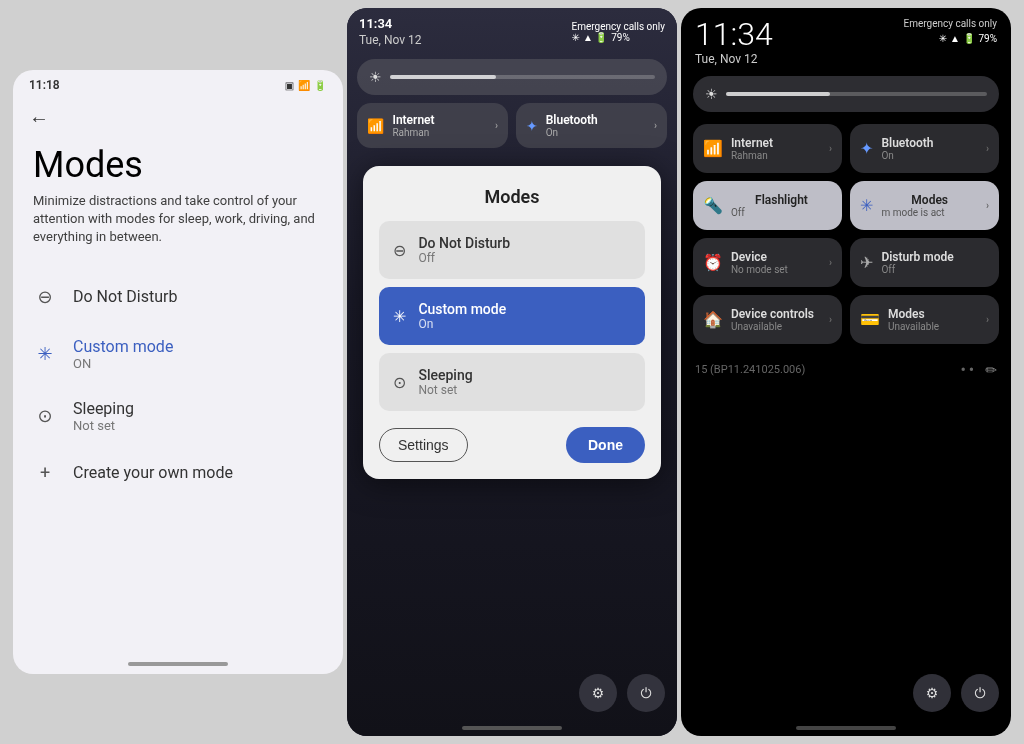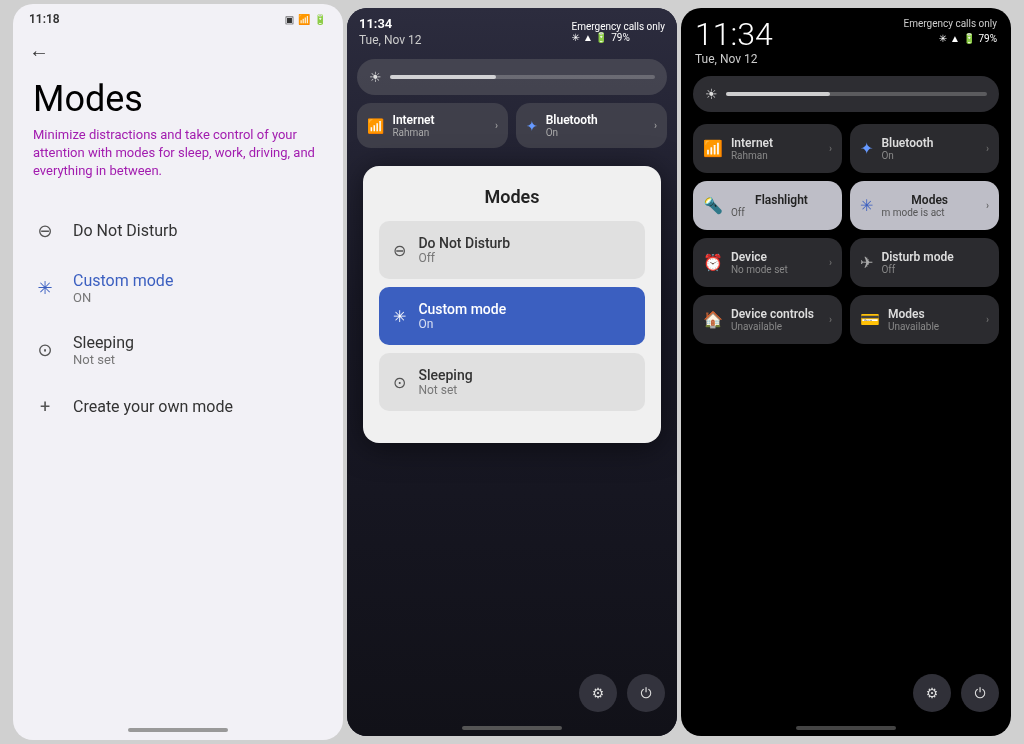--- a/index.html
+++ b/index.html
@@ -21,21 +21,21 @@
       align-items: center;
       justify-content: center;
       background: #d0d0d0;
       padding: 8px;
       gap: 4px;
     }
 
     
     .screen1 {
       width: 330px;
-      height: 736px;
+      height: 604px;
       background: #f2f1f6;
       border-radius: 20px;
       overflow: hidden;
       position: relative;
       display: flex;
       flex-direction: column;
     }
     .screen1-status {
       display: flex;
       justify-content: space-between;
@@ -54,21 +54,21 @@
     }
     .screen1-title {
       padding: 8px 20px 6px;
       font-size: 36px;
       font-weight: 400;
       color: #000;
     }
     .screen1-subtitle {
       padding: 0 20px 24px;
       font-size: 13px;
-      color: #a21caf;
+      color: #404040;
       line-height: 1.4;
     }
     .screen1-items {
       flex: 1;
       padding: 0 8px;
     }
     .modes-item {
       display: flex;
       align-items: center;
       padding: 14px 12px;
@@ -489,20 +489,24 @@
           </div>
         </div>
         <div class="modal-item">
           <span class="modal-item-icon">⊙</span>
           <div class="modal-item-text">
             <div class="modal-item-name">Sleeping</div>
             <div class="modal-item-sub">Not set</div>
           </div>
         </div>
       </div>
+      <div class="modal-actions">
+        <button class="btn-settings">Settings</button>
+        <button class="btn-done">Done</button>
+      </div>
     </div>
 
     <div class="screen2-footer">
       <div class="footer-btn">⚙</div>
       <div class="footer-btn">⏻</div>
     </div>
     <div class="screen2-bottom-pill">
       <div class="bottom-pill" style="background:#555;"></div>
     </div>
   </div>
@@ -597,20 +601,27 @@
       <div class="s3-qs-tile">
         <span class="s3-tile-icon">💳</span>
         <div class="s3-tile-text">
           <div class="s3-tile-name">Modes</div>
           <div class="s3-tile-sub">Unavailable</div>
         </div>
         <span class="s3-chevron">›</span>
       </div>
     </div>
 
+    <div class="screen3-build">
+      <span class="s3-build-text">15 (BP11.241025.006)</span>
+      <div style="display:flex;align-items:center;gap:8px;">
+        <span class="s3-build-dots">••</span>
+        <span class="s3-edit-icon">✏</span>
+      </div>
+    </div>
 
     <div class="screen3-footer">
       <div class="footer-btn">⚙</div>
       <div class="footer-btn">⏻</div>
     </div>
     <div style="display:flex;justify-content:center;padding:6px;">
       <div class="bottom-pill" style="background:#444;"></div>
     </div>
   </div>
 

